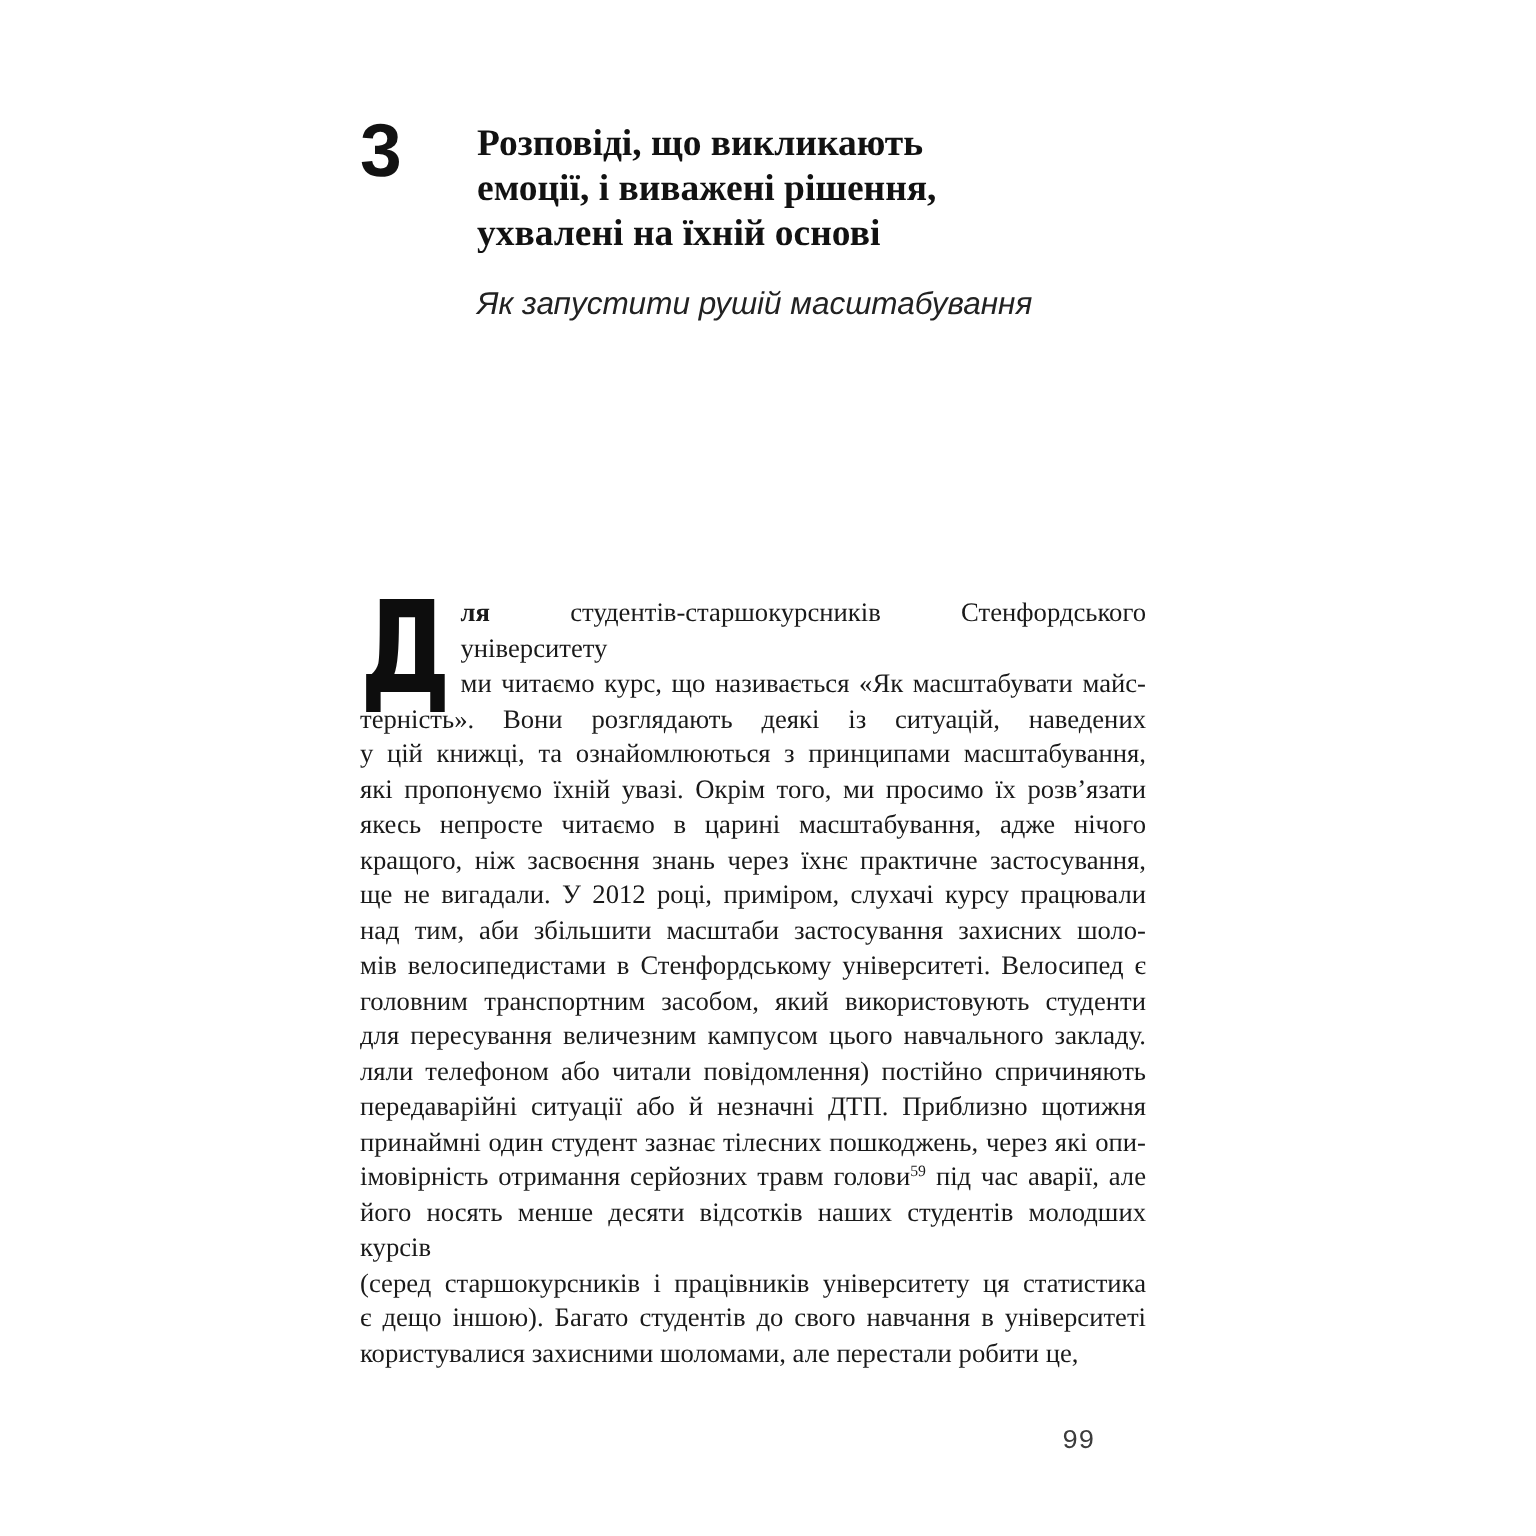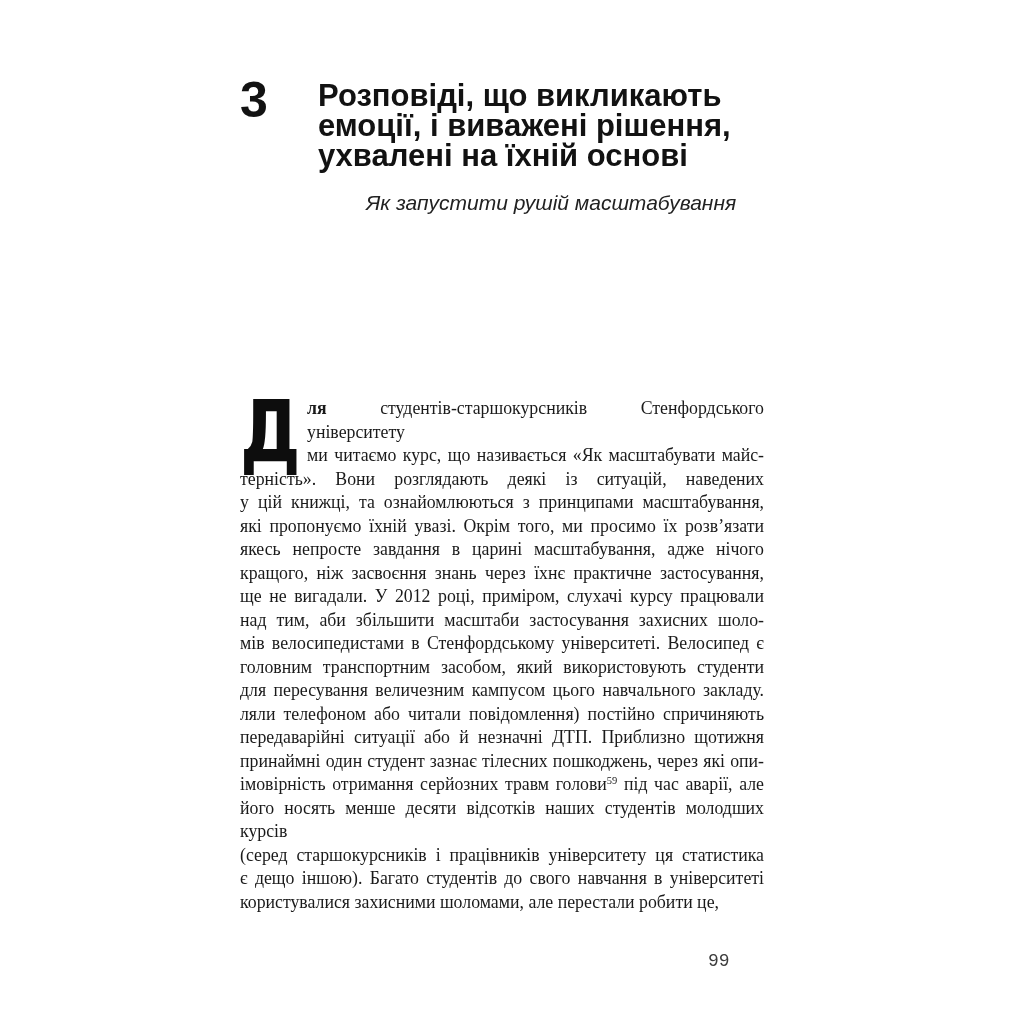--- a/index.html
+++ b/index.html
@@ -19,35 +19,34 @@
     left: 240px; top: 75px;
     font-family: "Liberation Sans", sans-serif;
     font-weight: bold;
     font-size: 50px; line-height: 50px;
     color: #121212;
   }
   .chapter-title {
     position: absolute;
     left: 318px; top: 81px;
     width: 460px;
-    font-family: Liberation Sans, sans-serif;
+    font-family: Liberation Serif, serif;
     font-weight: bold;
-    font-size: 31px; line-height: 30px;
+    font-size: 25px; line-height: 30px;
     color: #121212;
   }
   .title-line { white-space: nowrap; }
   .chapter-subtitle {
     position: absolute;
     left: 318px; top: 190px;
     font-family: "Liberation Sans", sans-serif;
     font-style: italic;
     font-size: 21px; line-height: 26px;
     color: #222222;
     white-space: nowrap;
-    margin-left: 48px;
   }
   .body-text {
     position: absolute;
     left: 240px; top: 397px;
     width: 524px;
     font-size: 17.8px;
     line-height: 23.5px;
     color: #1a1a1a;
   }
   .dropcap-spacer {
@@ -106,21 +105,21 @@
     <span class="dropcap-spacer"></span>
     <span class="dropcap">Д</span>
 
     <div class="bline"><b>ля</b><span> студентів-старшокурсників Стенфордського університету</span></div>
 
     <div>
         <div class="bline">ми читаємо курс, що називається «Як масштабувати майс-</div>
         <div class="bline">терність». Вони розглядають деякі із ситуацій, наведених</div>
         <div class="bline">у цій книжці, та ознайомлюються з принципами масштабування,</div>
         <div class="bline">які пропонуємо їхній увазі. Окрім того, ми просимо їх розв’язати</div>
-        <div class="bline">якесь непросте завдання в царині масштабування, адже нічого</div>
+        <div class="bline">якесь непросте читаємо в царині масштабування, адже нічого</div>
         <div class="bline">кращого, ніж засвоєння знань через їхнє практичне застосування,</div>
         <div class="bline">ще не вигадали. У 2012 році, приміром, слухачі курсу працювали</div>
         <div class="bline">над тим, аби збільшити масштаби застосування захисних шоло-</div>
         <div class="bline">мів велосипедистами в Стенфордському університеті. Велосипед є</div>
         <div class="bline">головним транспортним засобом, який використовують студенти</div>
         <div class="bline">для пересування величезним кампусом цього навчального закладу.</div>
         <div class="bline">ляли телефоном або читали повідомлення) постійно спричиняють</div>
         <div class="bline">передаварійні ситуації або й незначні ДТП. Приблизно щотижня</div>
         <div class="bline">принаймні один студент зазнає тілесних пошкоджень, через які опи-</div>
       </div>

